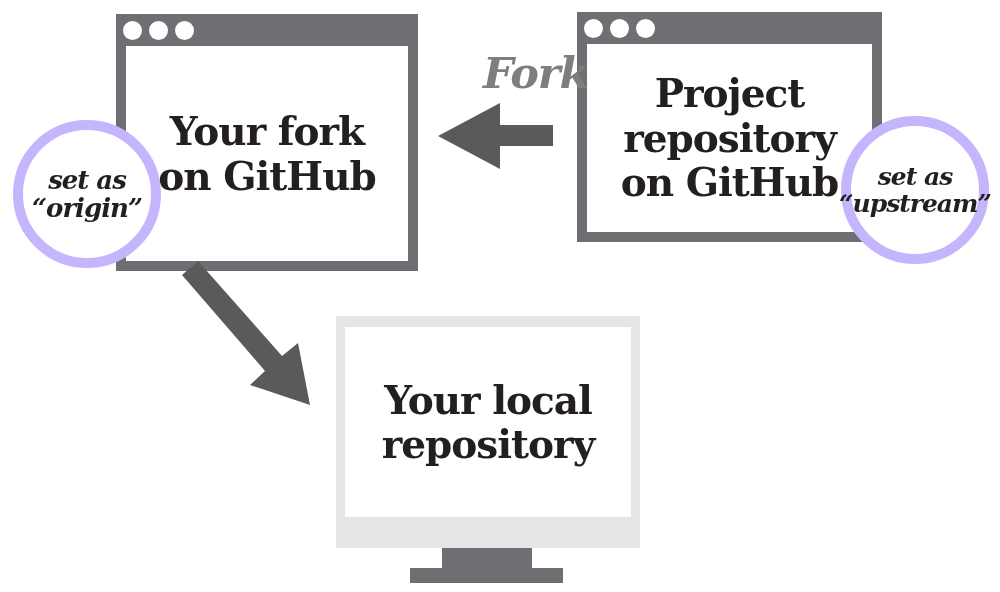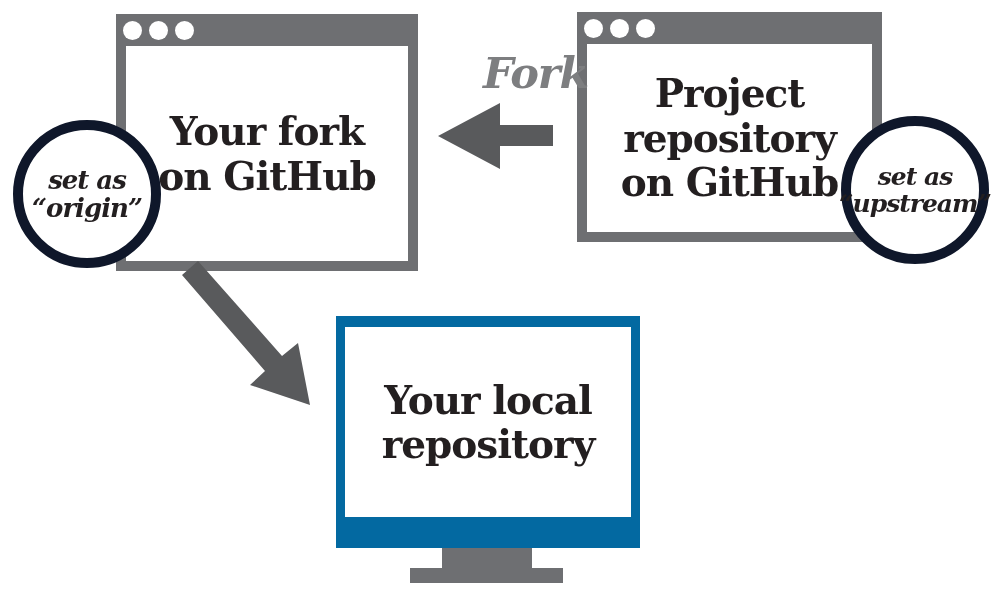--- a/index.html
+++ b/index.html
@@ -50,21 +50,21 @@
     white-space: pre-line;
     letter-spacing: -1px;
   }
   #fork-window   { left: 116px; top: 14px; width: 302px; height: 257px; text-decoration: underline; }
   #project-window{ left: 577px; top: 12px; width: 305px; height: 230px; }
 
   
   .badge {
     position: absolute;
     width: 128px; height: 128px;
-    border: 10px solid #0f172a;
+    border: 10px solid #c4b5fd;
     border-radius: 50%;
     background: #ffffff;
     z-index: 6;
     display: flex;
     align-items: center;
     justify-content: center;
   }
   .badge-text {
     font-weight: bold;
     font-style: italic;
@@ -96,21 +96,21 @@
   .arrow-svg { position: absolute; z-index: 3; }
   #fork-arrow  { left: 430px; top: 95px; }
   #clone-arrow { left: 172px; top: 252px; }
   .arrow-shape { fill: #595a5c; }
 
   
   #monitor-frame {
     position: absolute;
     left: 336px; top: 316px;
     width: 304px; height: 232px;
-    background: #0369a1;
+    background: #e5e5e5;
     z-index: 2;
   }
   #monitor-screen {
     position: absolute;
     left: 9px; top: 11px;
     width: 286px; height: 190px;
     background: #ffffff;
     display: flex;
     align-items: center;
     justify-content: center;

